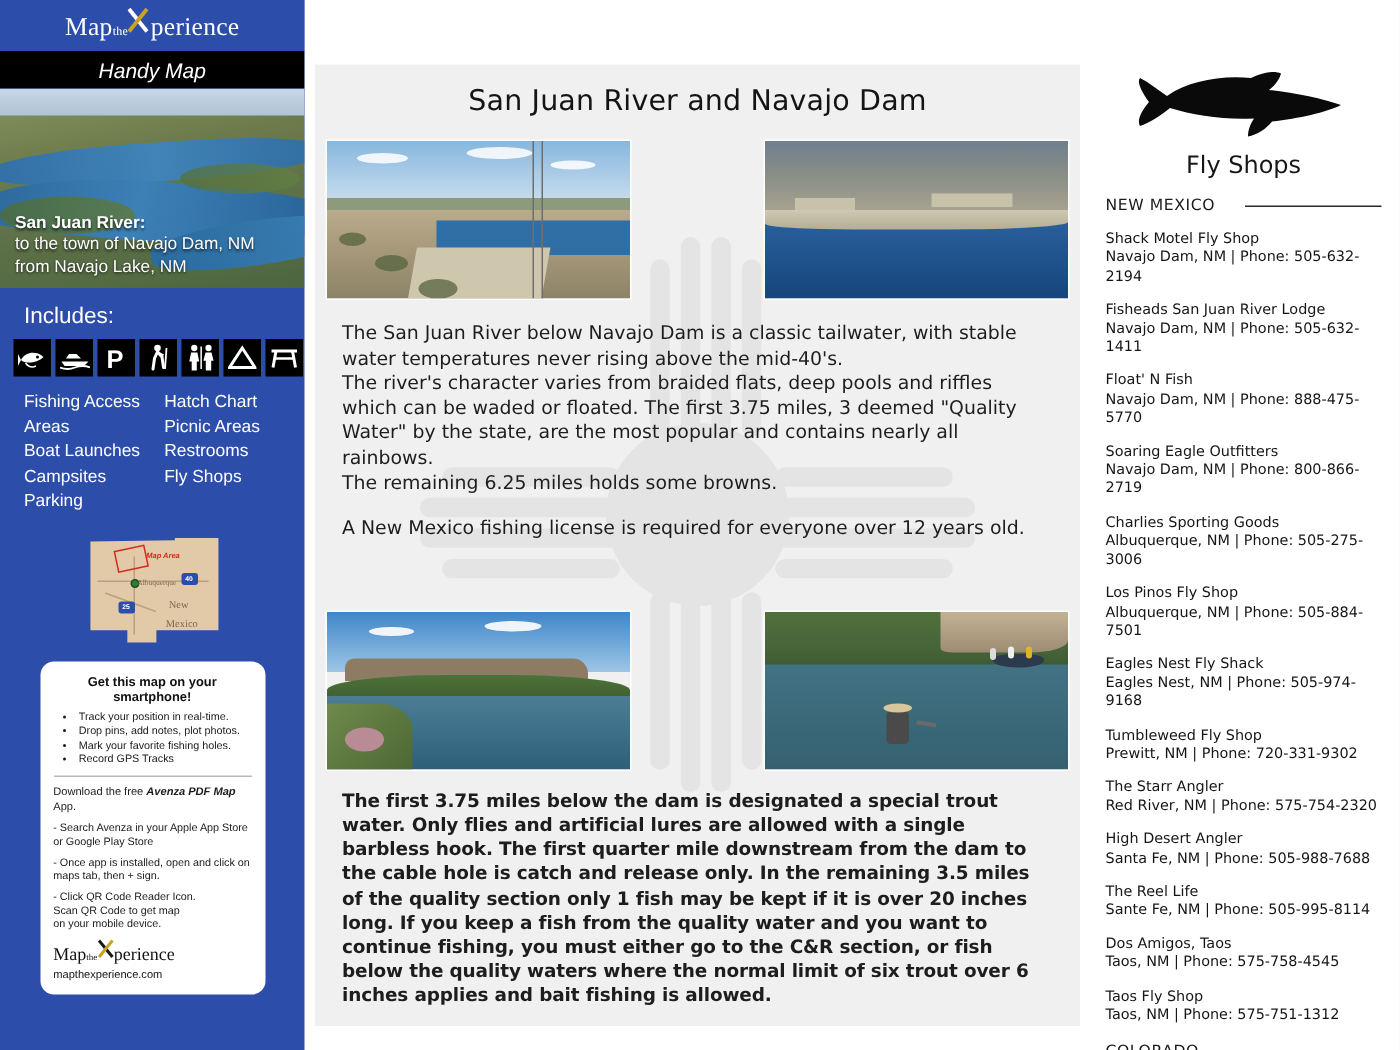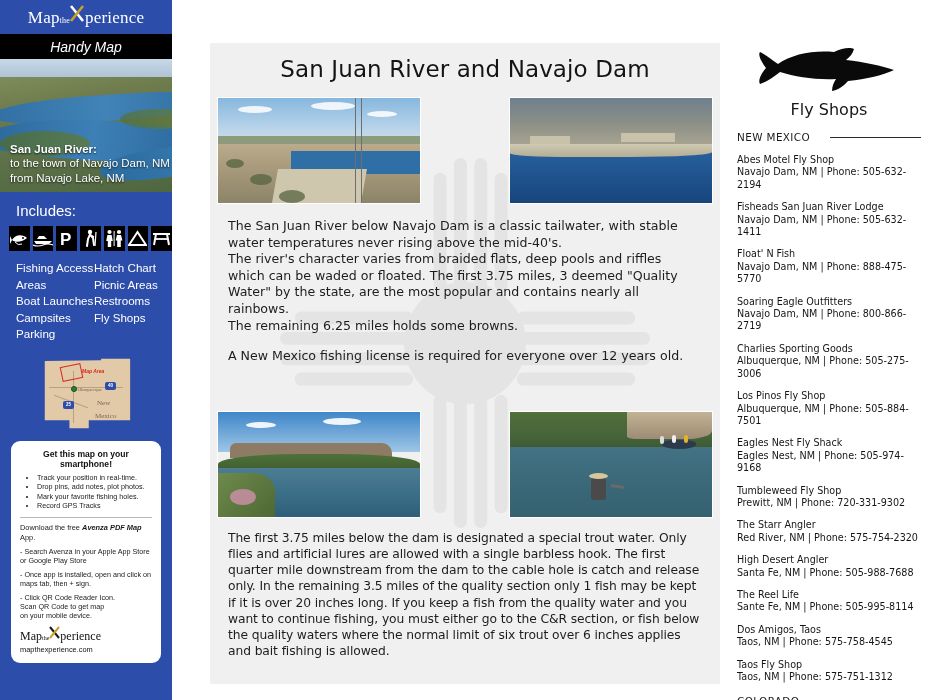--- a/index.html
+++ b/index.html
@@ -6,21 +6,21 @@
   body{
     width:933px;height:700px;overflow:hidden;
     background:#ffffff;
     font-family:"Liberation Sans", sans-serif;
     -webkit-font-smoothing:antialiased;
   }
   .page{position:relative;width:933px;height:700px;background:#ffffff;}
 
   
   .left-panel{
-    position:absolute;left:0;top:0;width:172px;height:700px;
+    position:absolute;left:0;top:0;width:203px;height:700px;
     background:#2f4fae;
     background:linear-gradient(180deg,#2d4dab 0%,#2d4dab 100%);
     overflow:hidden;
   }
   .brand-bar{
     height:34px;background:#2d4dab;display:flex;align-items:center;justify-content:center;
   }
   .brand-logo{
     font-family:"Liberation Serif", serif;color:#ffffff;font-size:17px;letter-spacing:.2px;
     display:flex;align-items:baseline;white-space:nowrap;
@@ -110,21 +110,21 @@
   
   .center{
     position:absolute;left:210px;top:43px;width:510px;height:641px;
     background:#f0f0f0;overflow:hidden;
   }
   .zia{
     position:absolute;left:50%;top:300px;transform:translate(-50%,-50%);
     width:370px;height:370px;opacity:1;pointer-events:none;
   }
   .center-title{
-    position:relative;text-align:center;font-size:23px;color:#141414;margin-top:13px;
+    position:relative;text-align:center;font-size:19px;color:#141414;margin-top:13px;
     font-family:"DejaVu Sans",sans-serif;font-weight:400;letter-spacing:.1px;
   }
   .photo-row{position:relative;display:flex;justify-content:space-between;margin:15px 7px 0 7px;}
   .photo{width:202px;height:105px;border:1px solid #ffffff;overflow:hidden;position:relative;}
 
   
   .p1 .sky{position:absolute;inset:0 0 58% 0;background:linear-gradient(180deg,#87b7de 0%,#b9d4ea 70%,#cfdde8 100%);}
   .p1 .cloud{position:absolute;background:#ffffff;border-radius:50%;opacity:.85;}
   .p1 .ridge{position:absolute;left:0;top:36%;width:100%;height:10%;background:#8e9a7c;}
   .p1 .land{position:absolute;left:0;top:44%;width:100%;height:56%;
@@ -164,21 +164,21 @@
   .p4 .pers{position:absolute;border-radius:2px;}
   .p4 .angler-body{position:absolute;left:40%;top:63%;width:15px;height:22px;background:#4a4a4a;border-radius:3px;}
   .p4 .angler-hat{position:absolute;left:39%;top:58%;width:19px;height:6px;background:#d8c79a;border-radius:50%;}
   .p4 .angler-arm{position:absolute;left:50%;top:70%;width:13px;height:3px;background:#6a6a6a;transform:rotate(8deg);}
 
   .body-text{position:relative;margin:14px 18px 0 18px;font-size:12.6px;line-height:16.6px;color:#1d1d1d;
     font-family:"DejaVu Sans",sans-serif;}
   .body-text p{margin:0;}
   .body-text .gap{height:14px;}
   .body-text.lower{margin-top:12px;line-height:16.2px;}
-  .body-text.lower p{font-weight:normal;font-size:12.3px;letter-spacing:-0.1px;}
+  .body-text.lower p{font-weight:bold;font-size:12.3px;letter-spacing:-0.1px;}
 
   
   .right{
     position:absolute;left:725px;top:0;width:208px;height:700px;background:#ffffff;
     padding:0;box-sizing:border-box;
   }
   .fish-wrap{display:flex;justify-content:center;padding-top:46px;}
   .right h2{
     text-align:center;font-size:16px;font-weight:400;margin:8px 0 12px 0;color:#161616;
     font-family:"DejaVu Sans",sans-serif;
@@ -457,21 +457,21 @@
     </div>
 
     <h2>Fly Shops</h2>
 
     <div class="state-head">
       <span class="txt">NEW MEXICO</span>
       <span class="line"></span>
     </div>
 
     <div class="shop">
-        <div class="nm">Abes Motel Fly Shop</div>
+        <div class="nm">Shack Motel Fly Shop</div>
         <div class="ct">Navajo Dam, NM | Phone: 505-632-2194</div>
       </div>
     <div class="shop">
         <div class="nm">Fisheads San Juan River Lodge</div>
         <div class="ct">Navajo Dam, NM | Phone: 505-632-1411</div>
       </div>
     <div class="shop">
         <div class="nm">Float' N Fish</div>
         <div class="ct">Navajo Dam, NM | Phone: 888-475-5770</div>
       </div>

